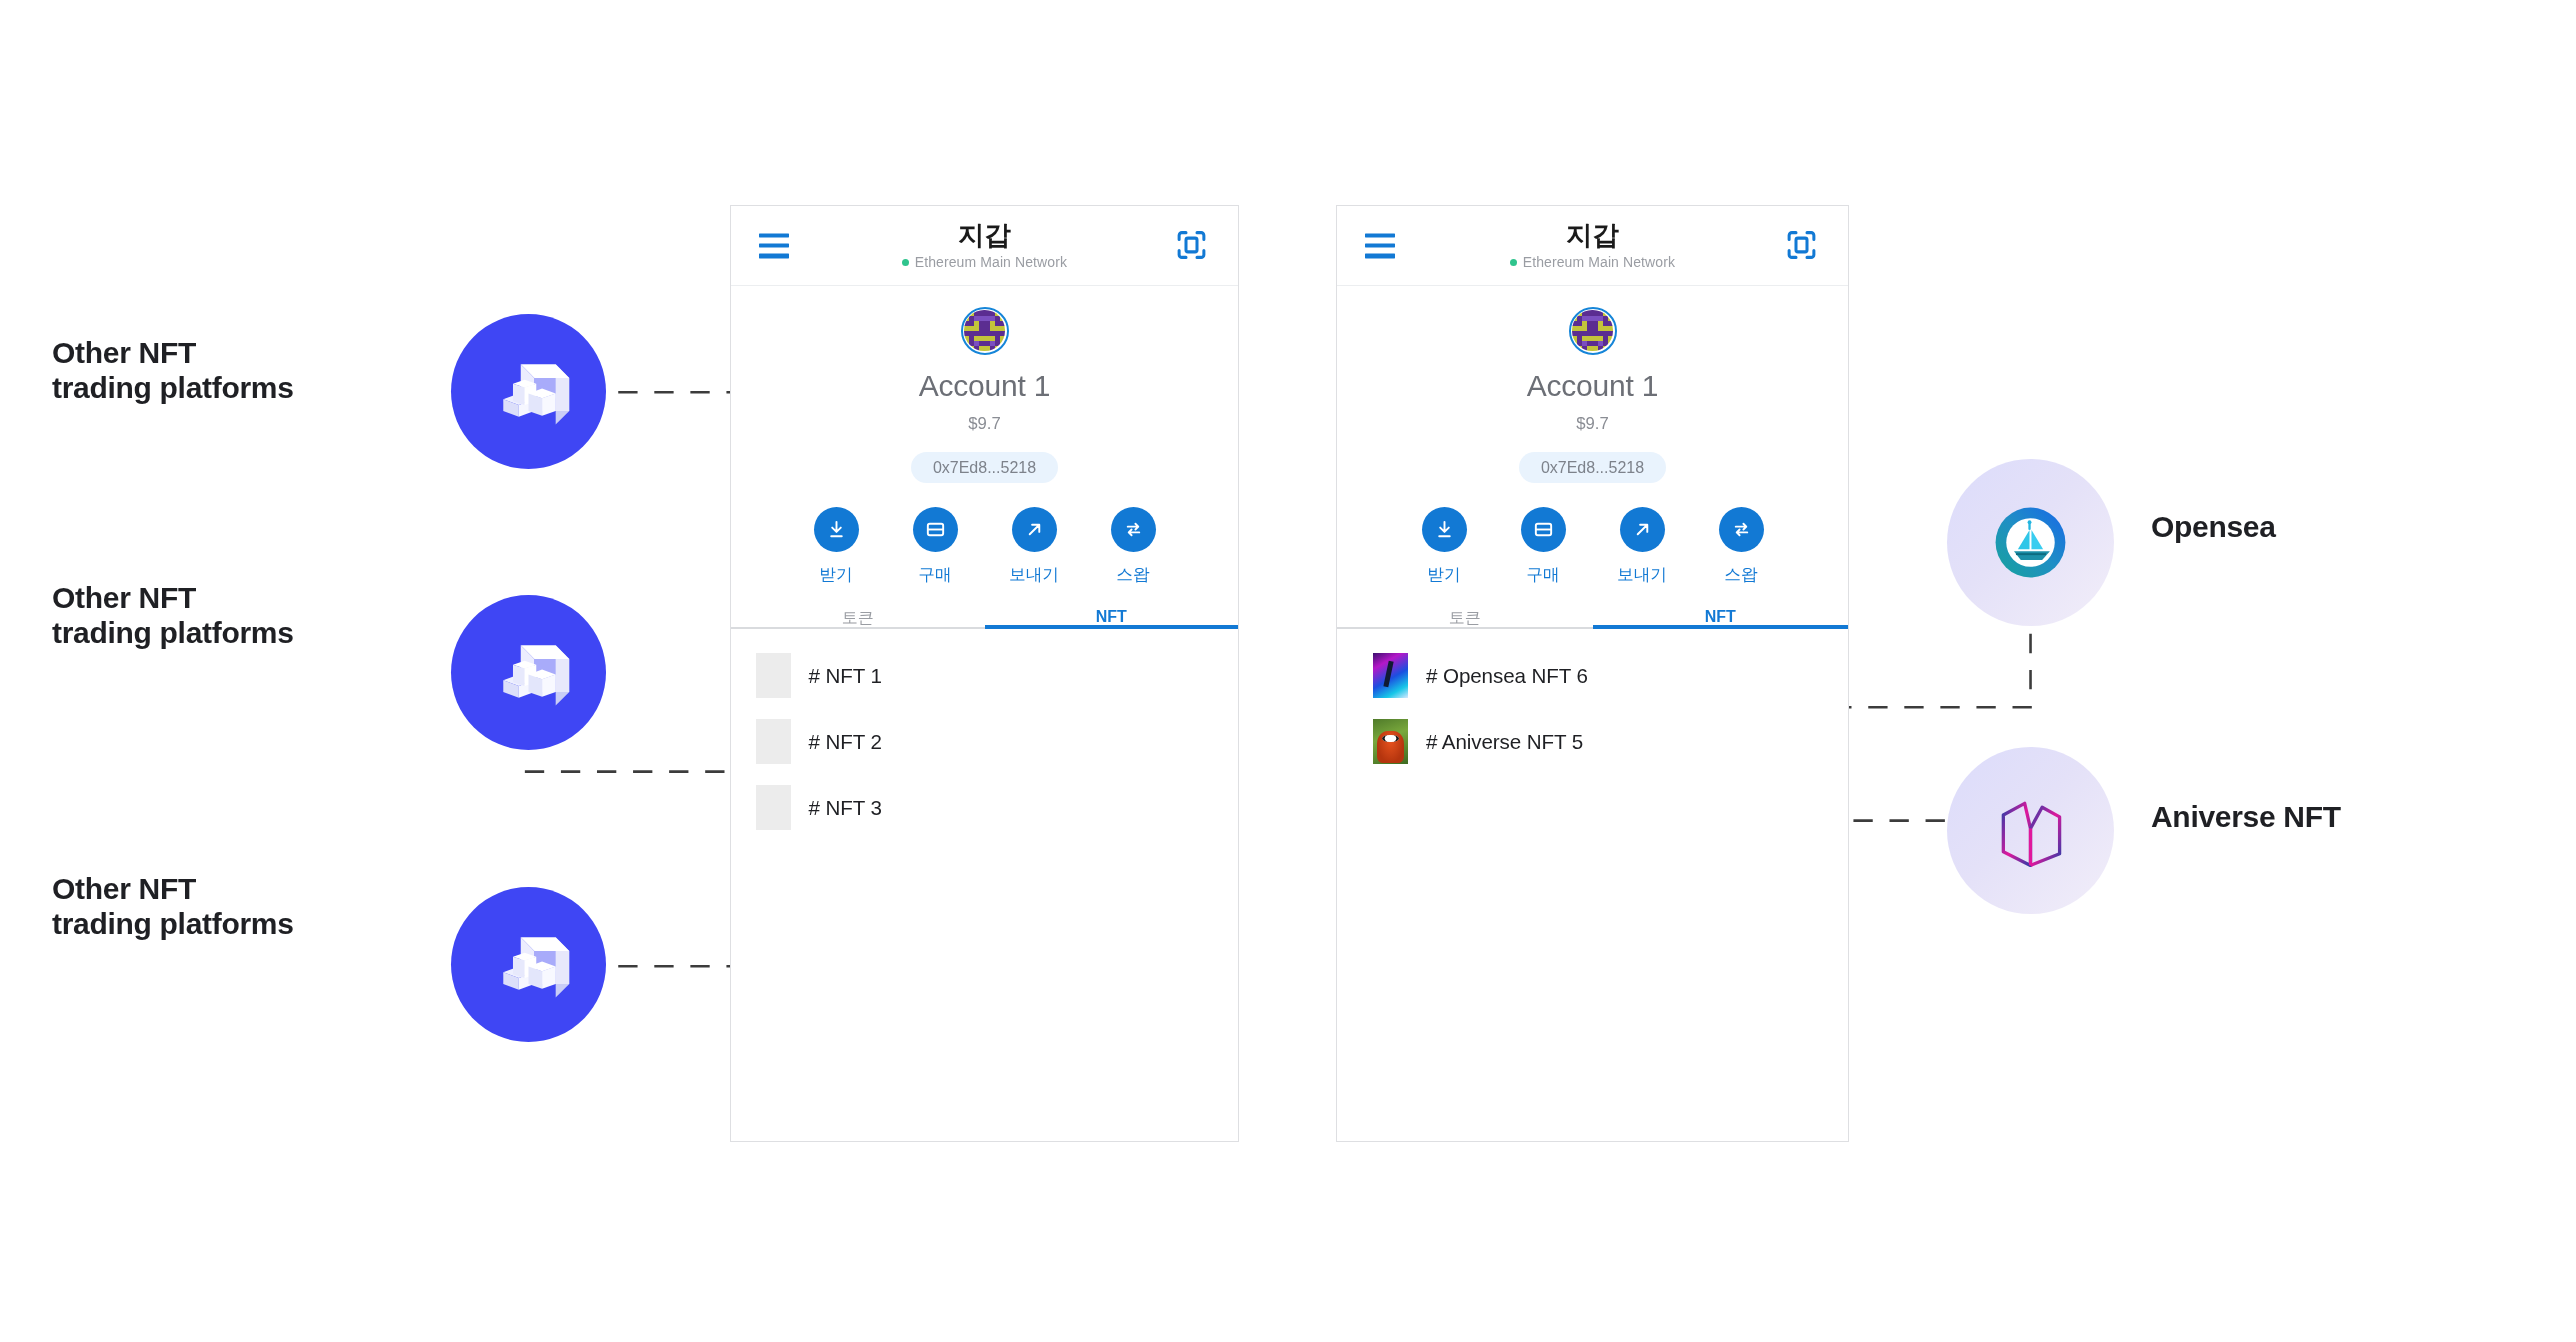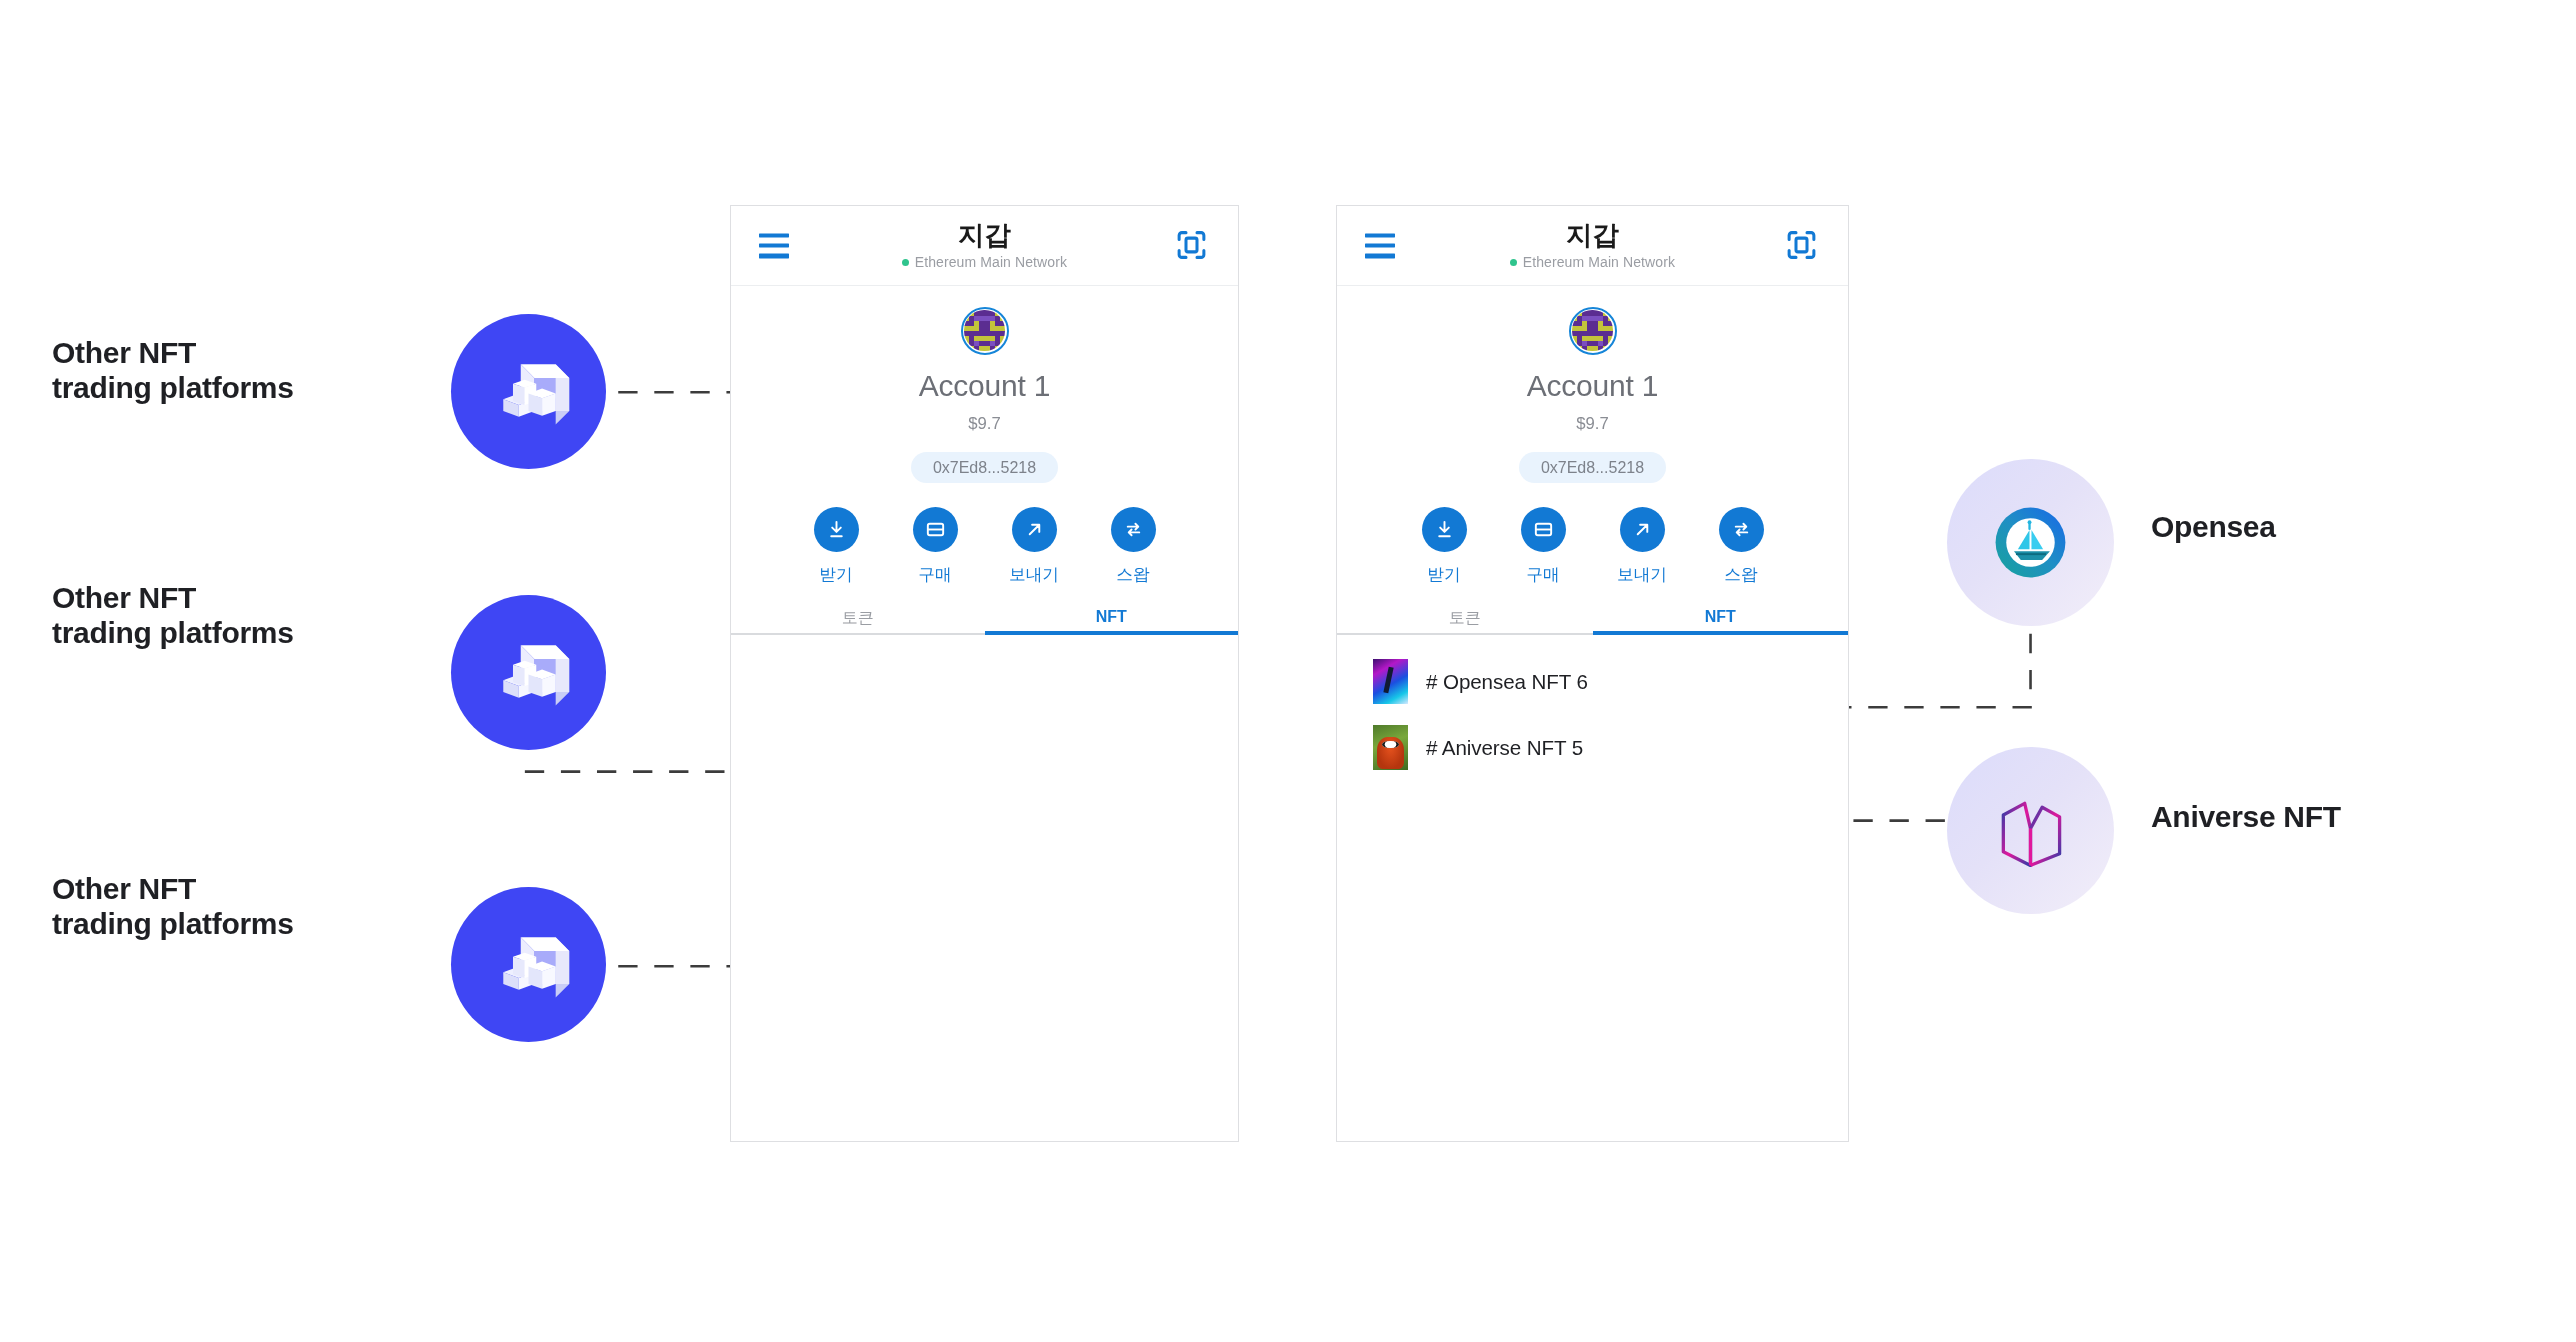--- a/index.html
+++ b/index.html
@@ -97,21 +97,21 @@
   .actions { display:flex; justify-content:center; gap: 37px; margin-top: 24.5px; }
   .action { text-align:center; width: 62px; }
   .action-circle {
     width: 45px; height: 45px; border-radius:50%; background:#1279d4;
     margin: 0 auto; display:flex; align-items:center; justify-content:center;
   }
   .action-label { margin-top: 10.3px; font-size: 16.7px; color:#1279d4; }
 
   
   .tabs { display:flex; margin-top: 22px; position: relative; }
-  .tab { flex:1; text-align:center; font-size: 16px; padding-bottom: 6px; }
+  .tab { flex:1; text-align:center; font-size: 16px; padding-bottom: 0; }
   .tab.inactive { color:#9a9da3; }
   .tab.active { color:#1279d4; font-weight:700; }
   .tab-rail { position:absolute; left:0; right:0; bottom:0; height:1.9px; background:#d9dbde; }
   .tab-ink  { position:absolute; bottom:0; height:3.9px; background:#1279d4; left:50%; right:0; }
 
   
   .nft-list { padding-top: 14px; }
   .nft-row { display:flex; align-items:center; height: 66px; }
   .nft-thumb {
     width: 35px; height: 45px; background:#ececec; flex: none;
@@ -402,20 +402,34 @@
       </div>
     </div>
 
     <div class="tabs">
       <div class="tab inactive">토큰</div>
       <div class="tab active">NFT</div>
       <div class="tab-rail"></div>
       <div class="tab-ink"></div>
     </div>
 
+    <div class="nft-list" style="padding-left:24.5px;">
+      <div class="nft-row">
+        <div class="nft-thumb"></div>
+        <div class="nft-name"># NFT 1</div>
+      </div>
+      <div class="nft-row">
+        <div class="nft-thumb"></div>
+        <div class="nft-name"># NFT 2</div>
+      </div>
+      <div class="nft-row">
+        <div class="nft-thumb"></div>
+        <div class="nft-name"># NFT 3</div>
+      </div>
+    </div>
   </div>
 
   <div class="phone" style="left:1336px; top:205px; width:513px; height:937px;">
 
     <div class="phone-header">
       <div class="hamburger">
         <i></i>
           <i></i>
           <i></i>
       </div>

